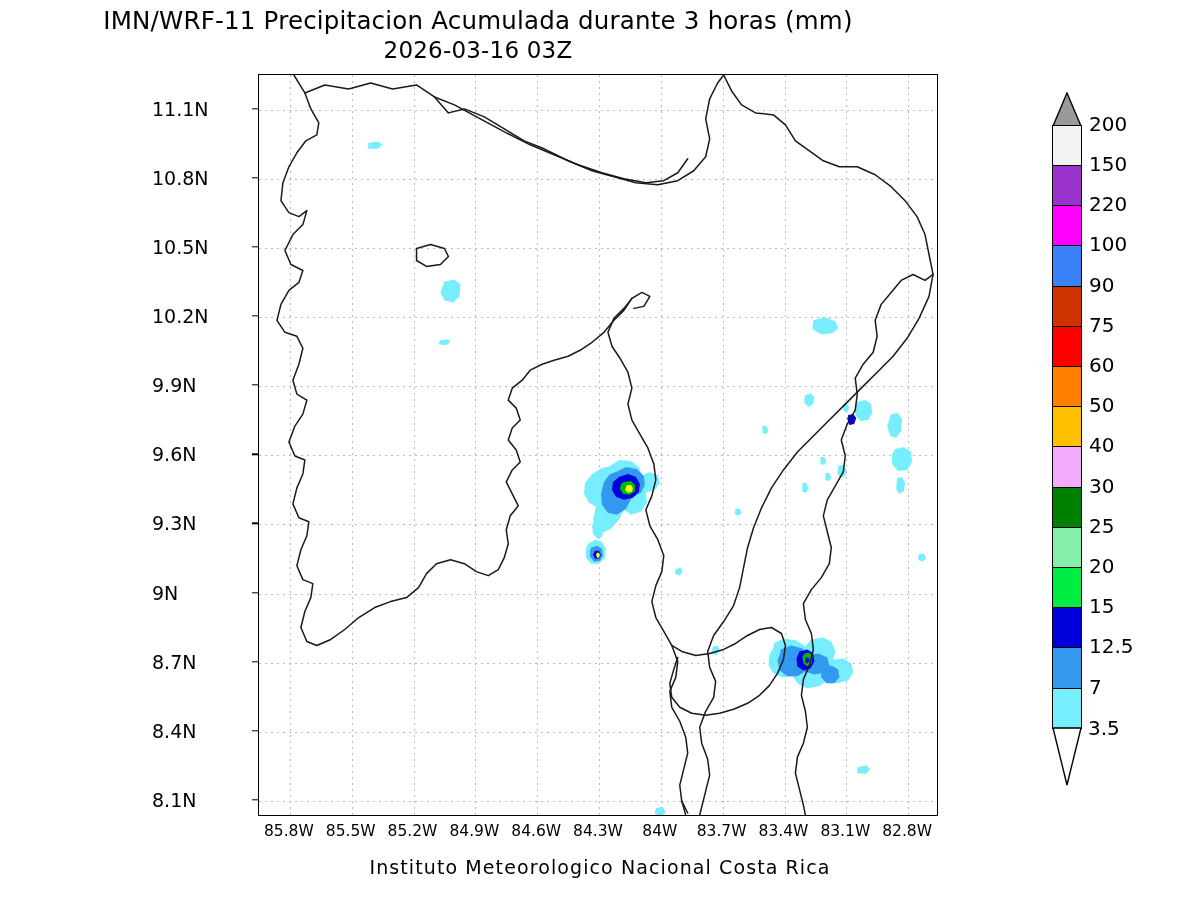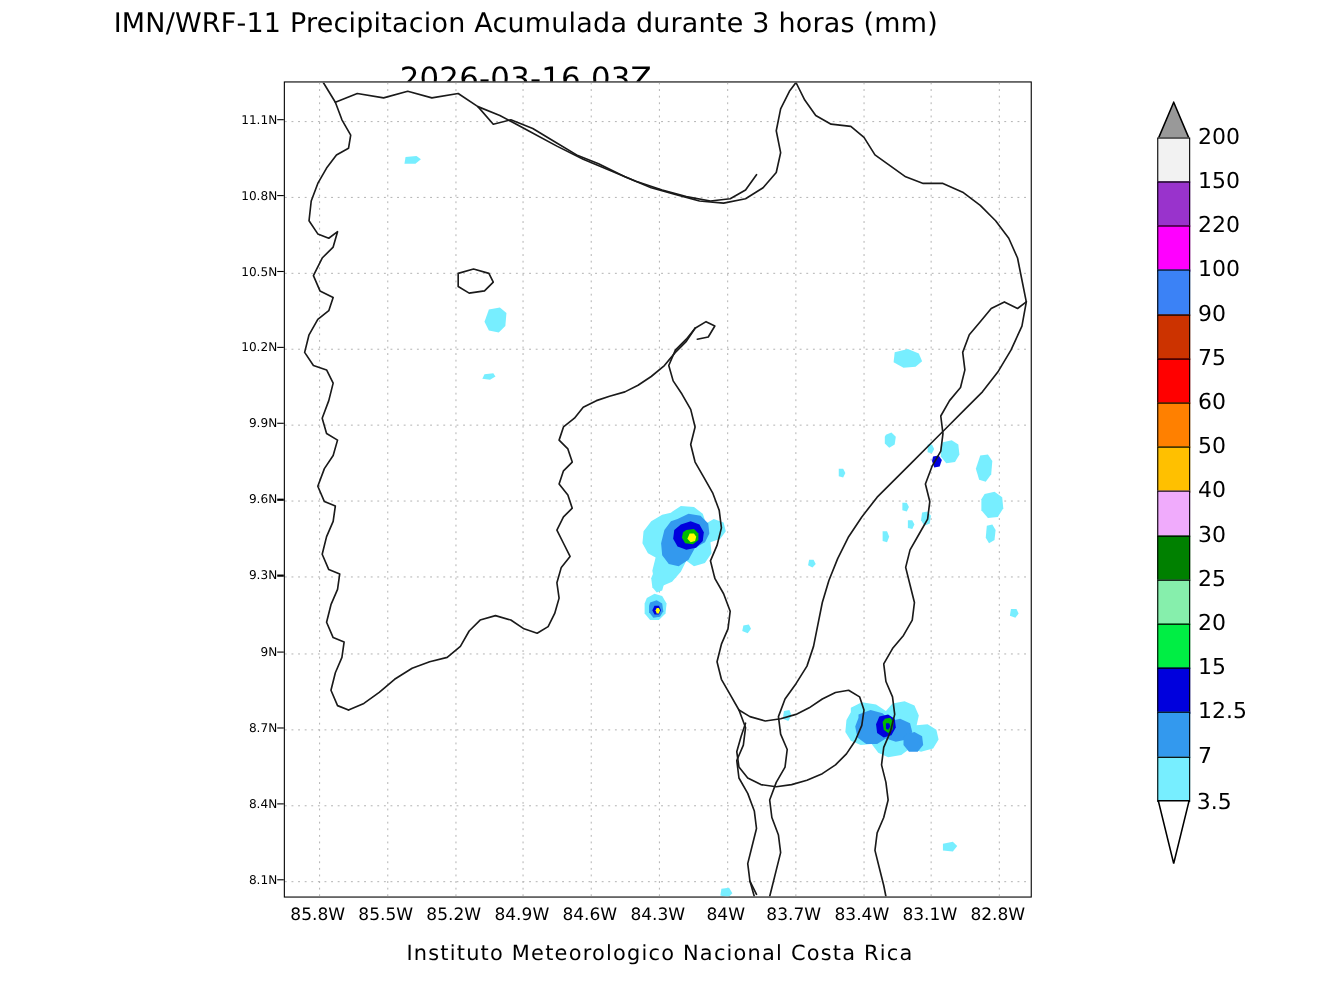--- a/index.html
+++ b/index.html
@@ -2,39 +2,39 @@
 <html><head>
 <meta charset="utf-8">
 <style>
   html,body{margin:0;padding:0;background:#ffffff;}
   body{width:1200px;height:900px;position:relative;overflow:hidden;
        font-family:"DejaVu Sans","Liberation Sans",sans-serif;color:#000;}
 
   
   #title-block{position:absolute;left:0;top:6px;width:956px;text-align:center;}
   #title-line1{font-size:24.5px;letter-spacing:.2px;white-space:nowrap;}
-  #title-line2{font-size:28px;letter-spacing:.2px;margin-top:20px;}
+  #title-line2{font-size:23px;letter-spacing:.2px;margin-top:2px;}
 
   
   #plot-frame{position:absolute;left:258px;top:74px;width:680px;height:742px;
               border:1.6px solid #000;background:#fff;box-sizing:border-box;}
   #plot-clip{position:absolute;left:0;top:0;width:100%;height:100%;overflow:hidden;}
   #grid-layer,#precip-layer,#coast-layer{position:absolute;left:0;top:0;width:100%;height:100%;}
 
   .vgrid,.hgrid{position:absolute;background-repeat:repeat;}
   .vgrid{top:0;height:100%;width:1px;
     background-image:linear-gradient(to bottom,#b9b9b9 0 2px,transparent 2px 6px);
     background-size:1px 6px;}
   .hgrid{left:0;width:100%;height:1px;
     background-image:linear-gradient(to right,#b9b9b9 0 2px,transparent 2px 6px);
     background-size:6px 1px;}
 
   
-  .ytick{position:absolute;right:948px;width:100px;text-align:right;
-         font-size:11px;transform:translateY(-50%);white-space:nowrap;}
+  .ytick{position:absolute;right:948px;width:100px;text-align:left;
+         font-size:19px;transform:translateY(-50%);white-space:nowrap;}
   .ytickmark{position:absolute;left:252px;width:6px;height:1.4px;background:#000;
              transform:translateY(-50%);}
   .xtick{position:absolute;top:822px;font-size:15.5px;transform:translateX(-50%);
          white-space:nowrap;}
 
   
   #footer{position:absolute;left:0;top:856px;width:1200px;text-align:center;
           font-size:19px;letter-spacing:1.1px;}
 
   

